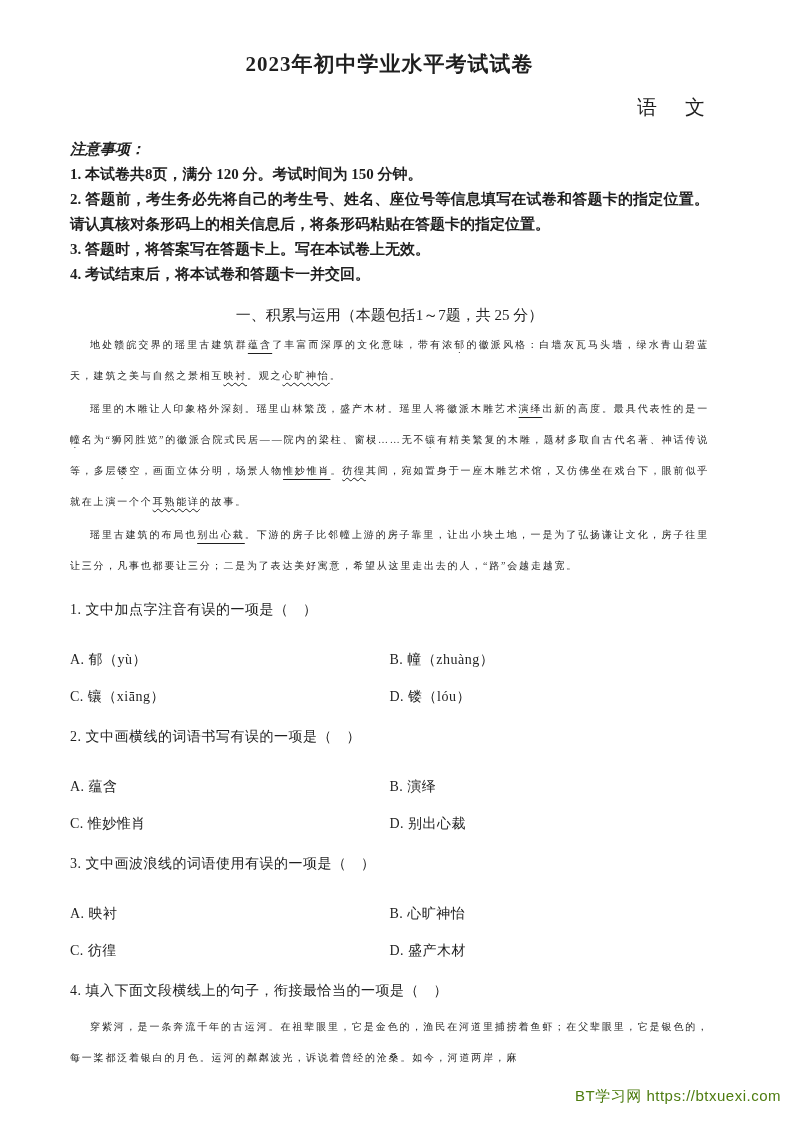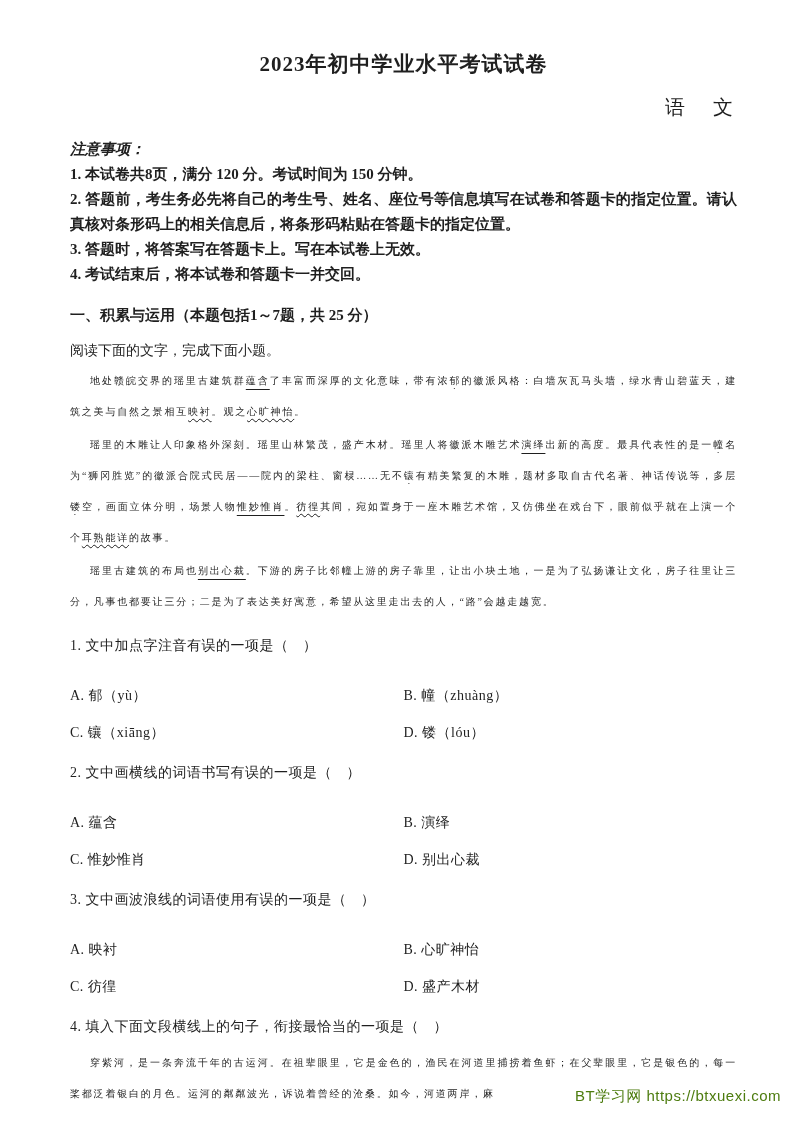--- a/index.html
+++ b/index.html
@@ -3,21 +3,21 @@
 <meta charset="utf-8">
 <style>
   html, body { margin: 0; padding: 0; background: #e8e8e8; }
   .page {
     position: relative;
     width: 793px;
     height: 1122px;
     margin: 0 auto;
     background: #ffffff;
     box-sizing: border-box;
-    padding: 50px 56px 0 70px;
+    padding: 50px 84px 0 70px;
     overflow: hidden;
     font-family: "Liberation Serif", "DejaVu Serif", serif;
     color: #1f1f1f;
   }
   .exam-title {
     text-align: center;
     font-size: 21px;
     font-weight: bold;
     letter-spacing: 1px;
     margin-bottom: 16px;
@@ -36,23 +36,24 @@
     font-style: italic;
   }
   .notice-item {
     font-size: 15px;
     font-weight: bold;
     line-height: 25px;
     text-align: justify;
   }
   .section-heading {
     font-size: 15px;
-    font-weight: bold;
+    font-weight: normal;
     margin-top: 16px;
     line-height: 24px;
+    text-align: center;
   }
   .passage-intro {
     font-size: 14px;
     margin-top: 12px;
     line-height: 24px;
   }
   .para {
     font-size: 10px;
     line-height: 31px;
     letter-spacing: 1.8px;
@@ -112,21 +113,20 @@
 
   <div class="notice">
     <div class="notice-heading">注意事项：</div>
     <div class="notice-item">1. 本试卷共8页，满分 120 分。考试时间为 150 分钟。</div>
     <div class="notice-item">2. 答题前，考生务必先将自己的考生号、姓名、座位号等信息填写在试卷和答题卡的指定位置。请认真核对条形码上的相关信息后，将条形码粘贴在答题卡的指定位置。</div>
     <div class="notice-item">3. 答题时，将答案写在答题卡上。写在本试卷上无效。</div>
     <div class="notice-item">4. 考试结束后，将本试卷和答题卡一并交回。</div>
   </div>
 
   <div class="section-heading">一、积累与运用（本题包括1～7题，共 25 分）</div>
-  <div class="passage-intro">阅读下面的文字，完成下面小题。</div>
 
   <div class="passage">
     <div class="para"><span>地处赣皖交界的瑶里古建筑群</span><span class="seg-u">蕴含</span><span>了丰富而深厚的文化意味，带有浓</span><span class="seg-dot">郁</span><span>的徽派风格：白墙灰瓦马头墙，绿水青山碧蓝天，建筑之美与自然之景相互</span><span class="seg-w">映衬</span><span>。观之</span><span class="seg-w">心旷神怡</span><span>。</span></div>
     <div class="para"><span>瑶里的木雕让人印象格外深刻。瑶里山林繁茂，盛产木材。瑶里人将徽派木雕艺术</span><span class="seg-u">演绎</span><span>出新的高度。最具代表性的是一</span><span class="seg-dot">幢</span><span>名为“狮冈胜览”的徽派合院式民居——院内的梁柱、窗棂……无不</span><span class="seg-dot">镶</span><span>有精美繁复的木雕，题材多取自古代名著、神话传说等，多层</span><span class="seg-dot">镂</span><span>空，画面立体分明，场景人物</span><span class="seg-u">惟妙惟肖</span><span>。</span><span class="seg-w">彷徨</span><span>其间，宛如置身于一座木雕艺术馆，又仿佛坐在戏台下，眼前似乎就在上演一个个</span><span class="seg-w">耳熟能详</span><span>的故事。</span></div>
     <div class="para"><span>瑶里古建筑的布局也</span><span class="seg-u">别出心裁</span><span>。下游的房子比邻幢上游的房子靠里，让出小块土地，一是为了弘扬谦让文化，房子往里让三分，凡事也都要让三分；二是为了表达美好寓意，希望从这里走出去的人，“路”会越走越宽。</span></div>
   </div>
 
   <div class="question">
     <div class="q-stem">1. 文中加点字注音有误的一项是（　）</div>
     <div class="options">

